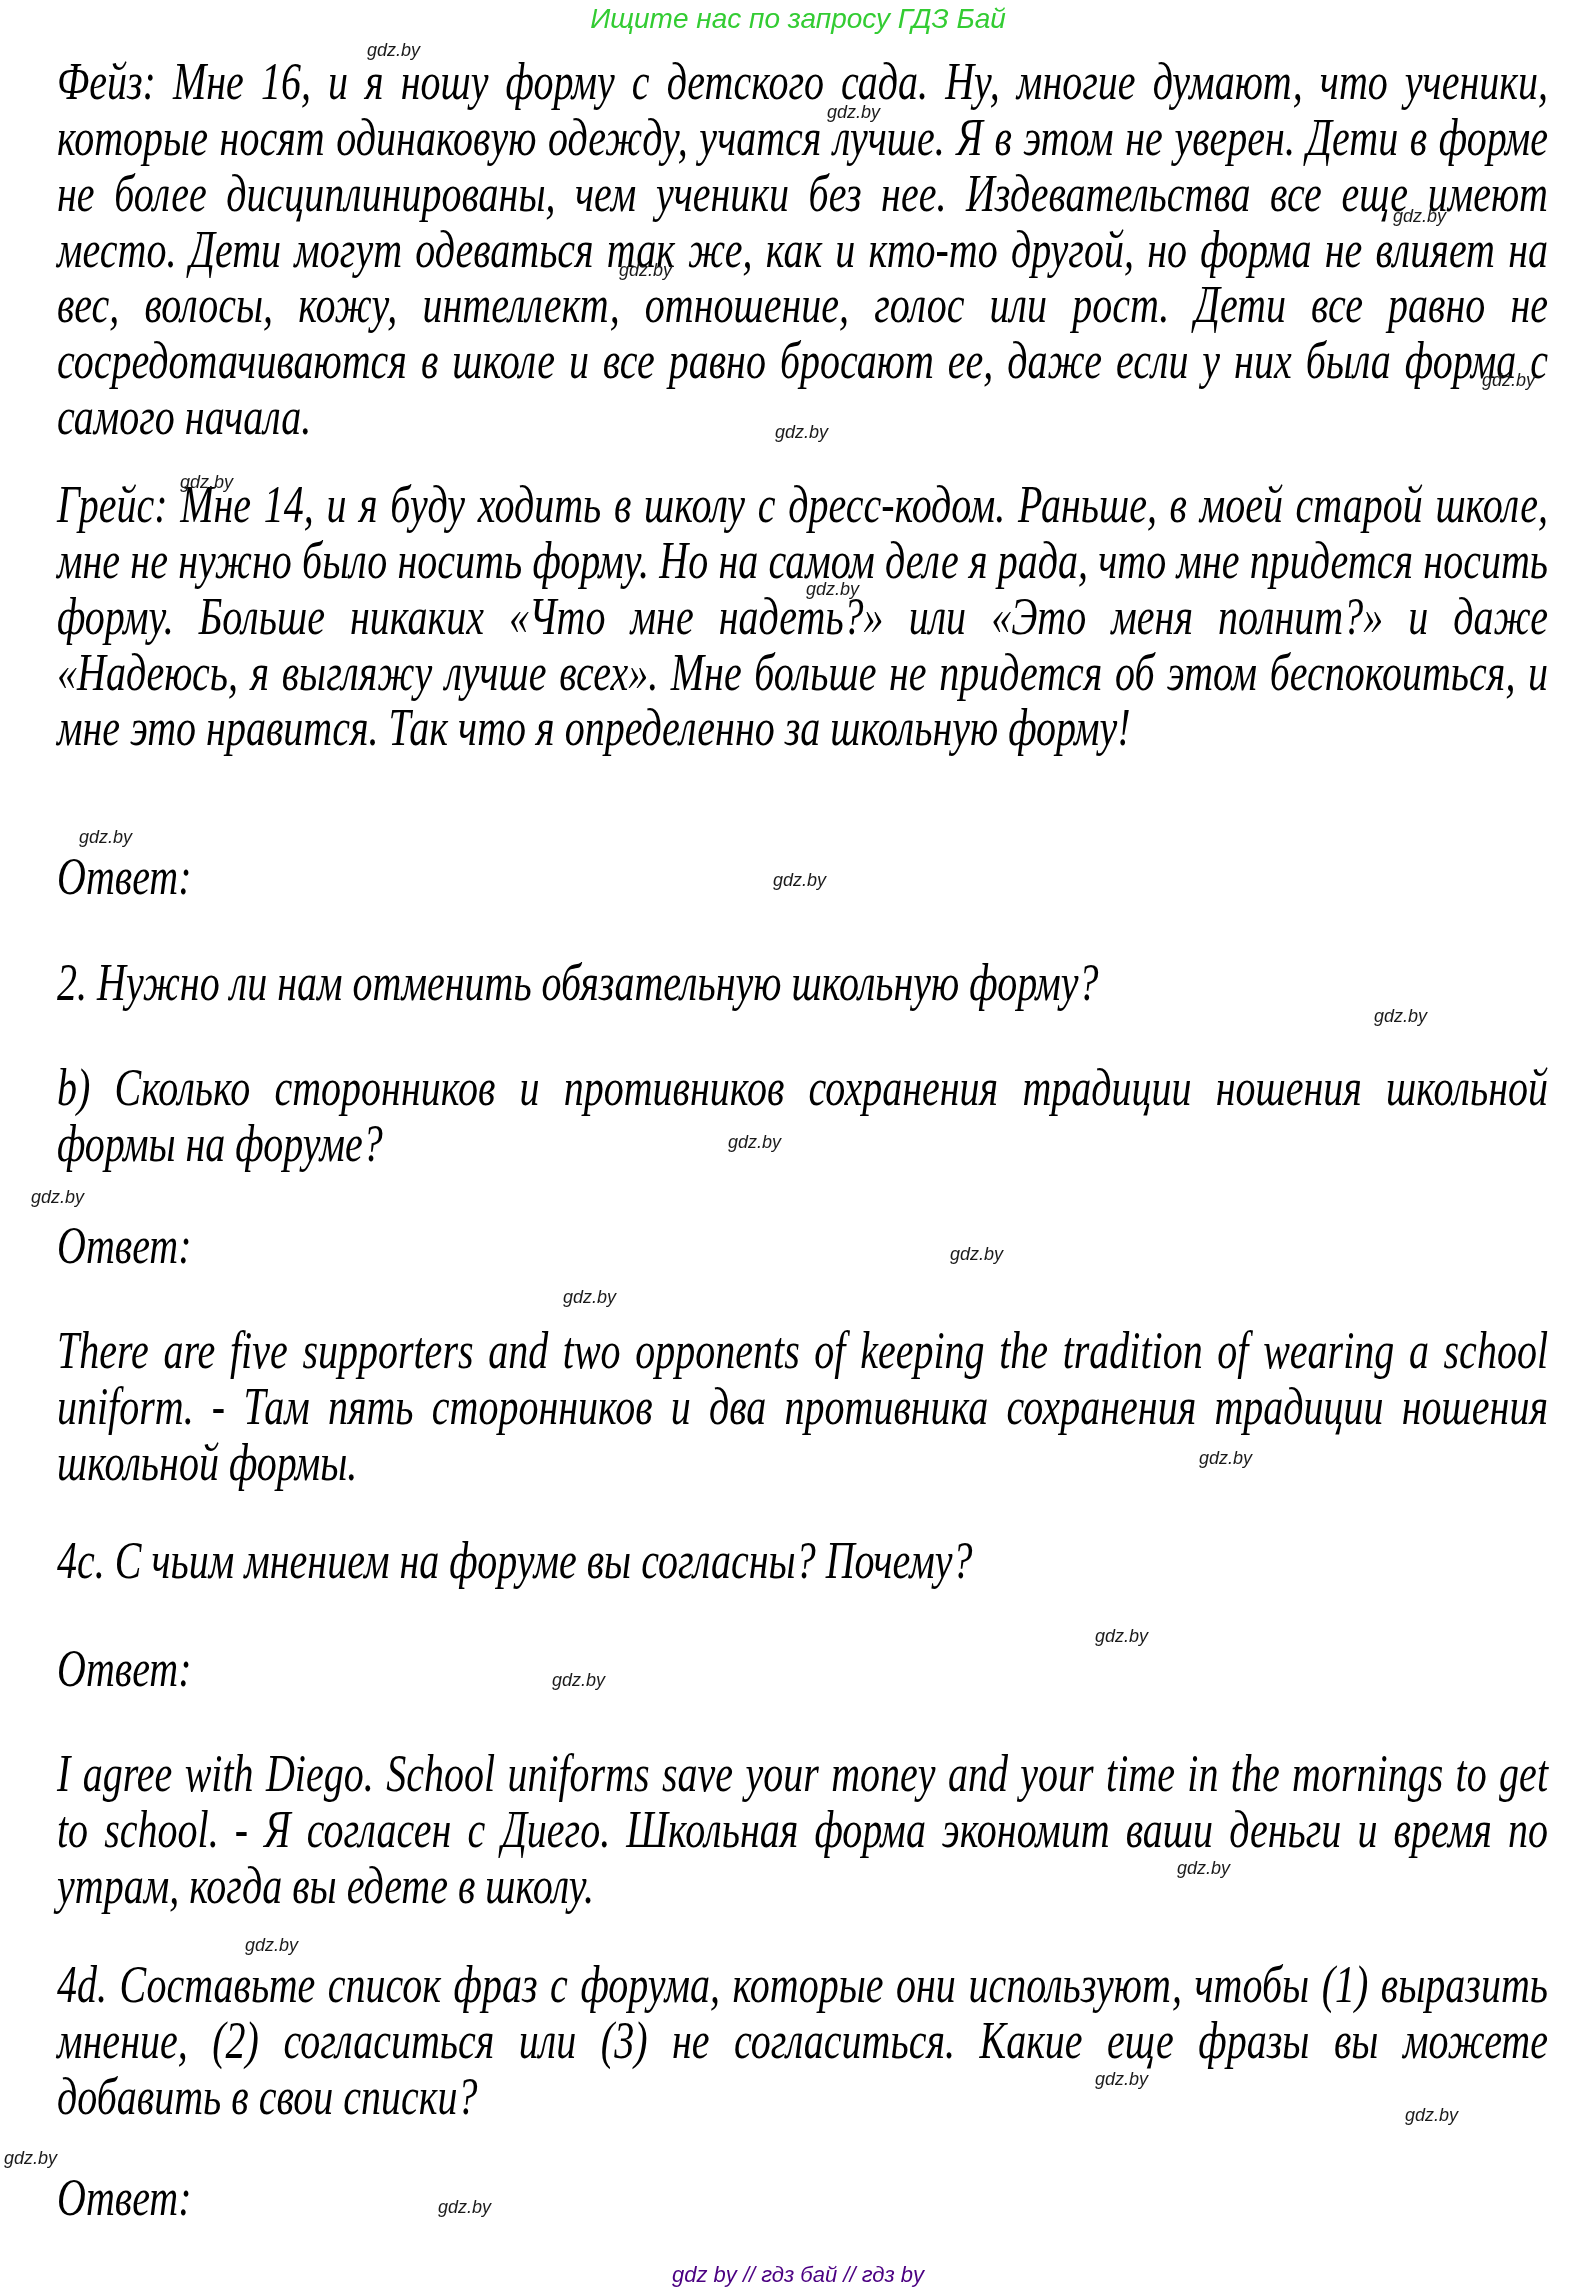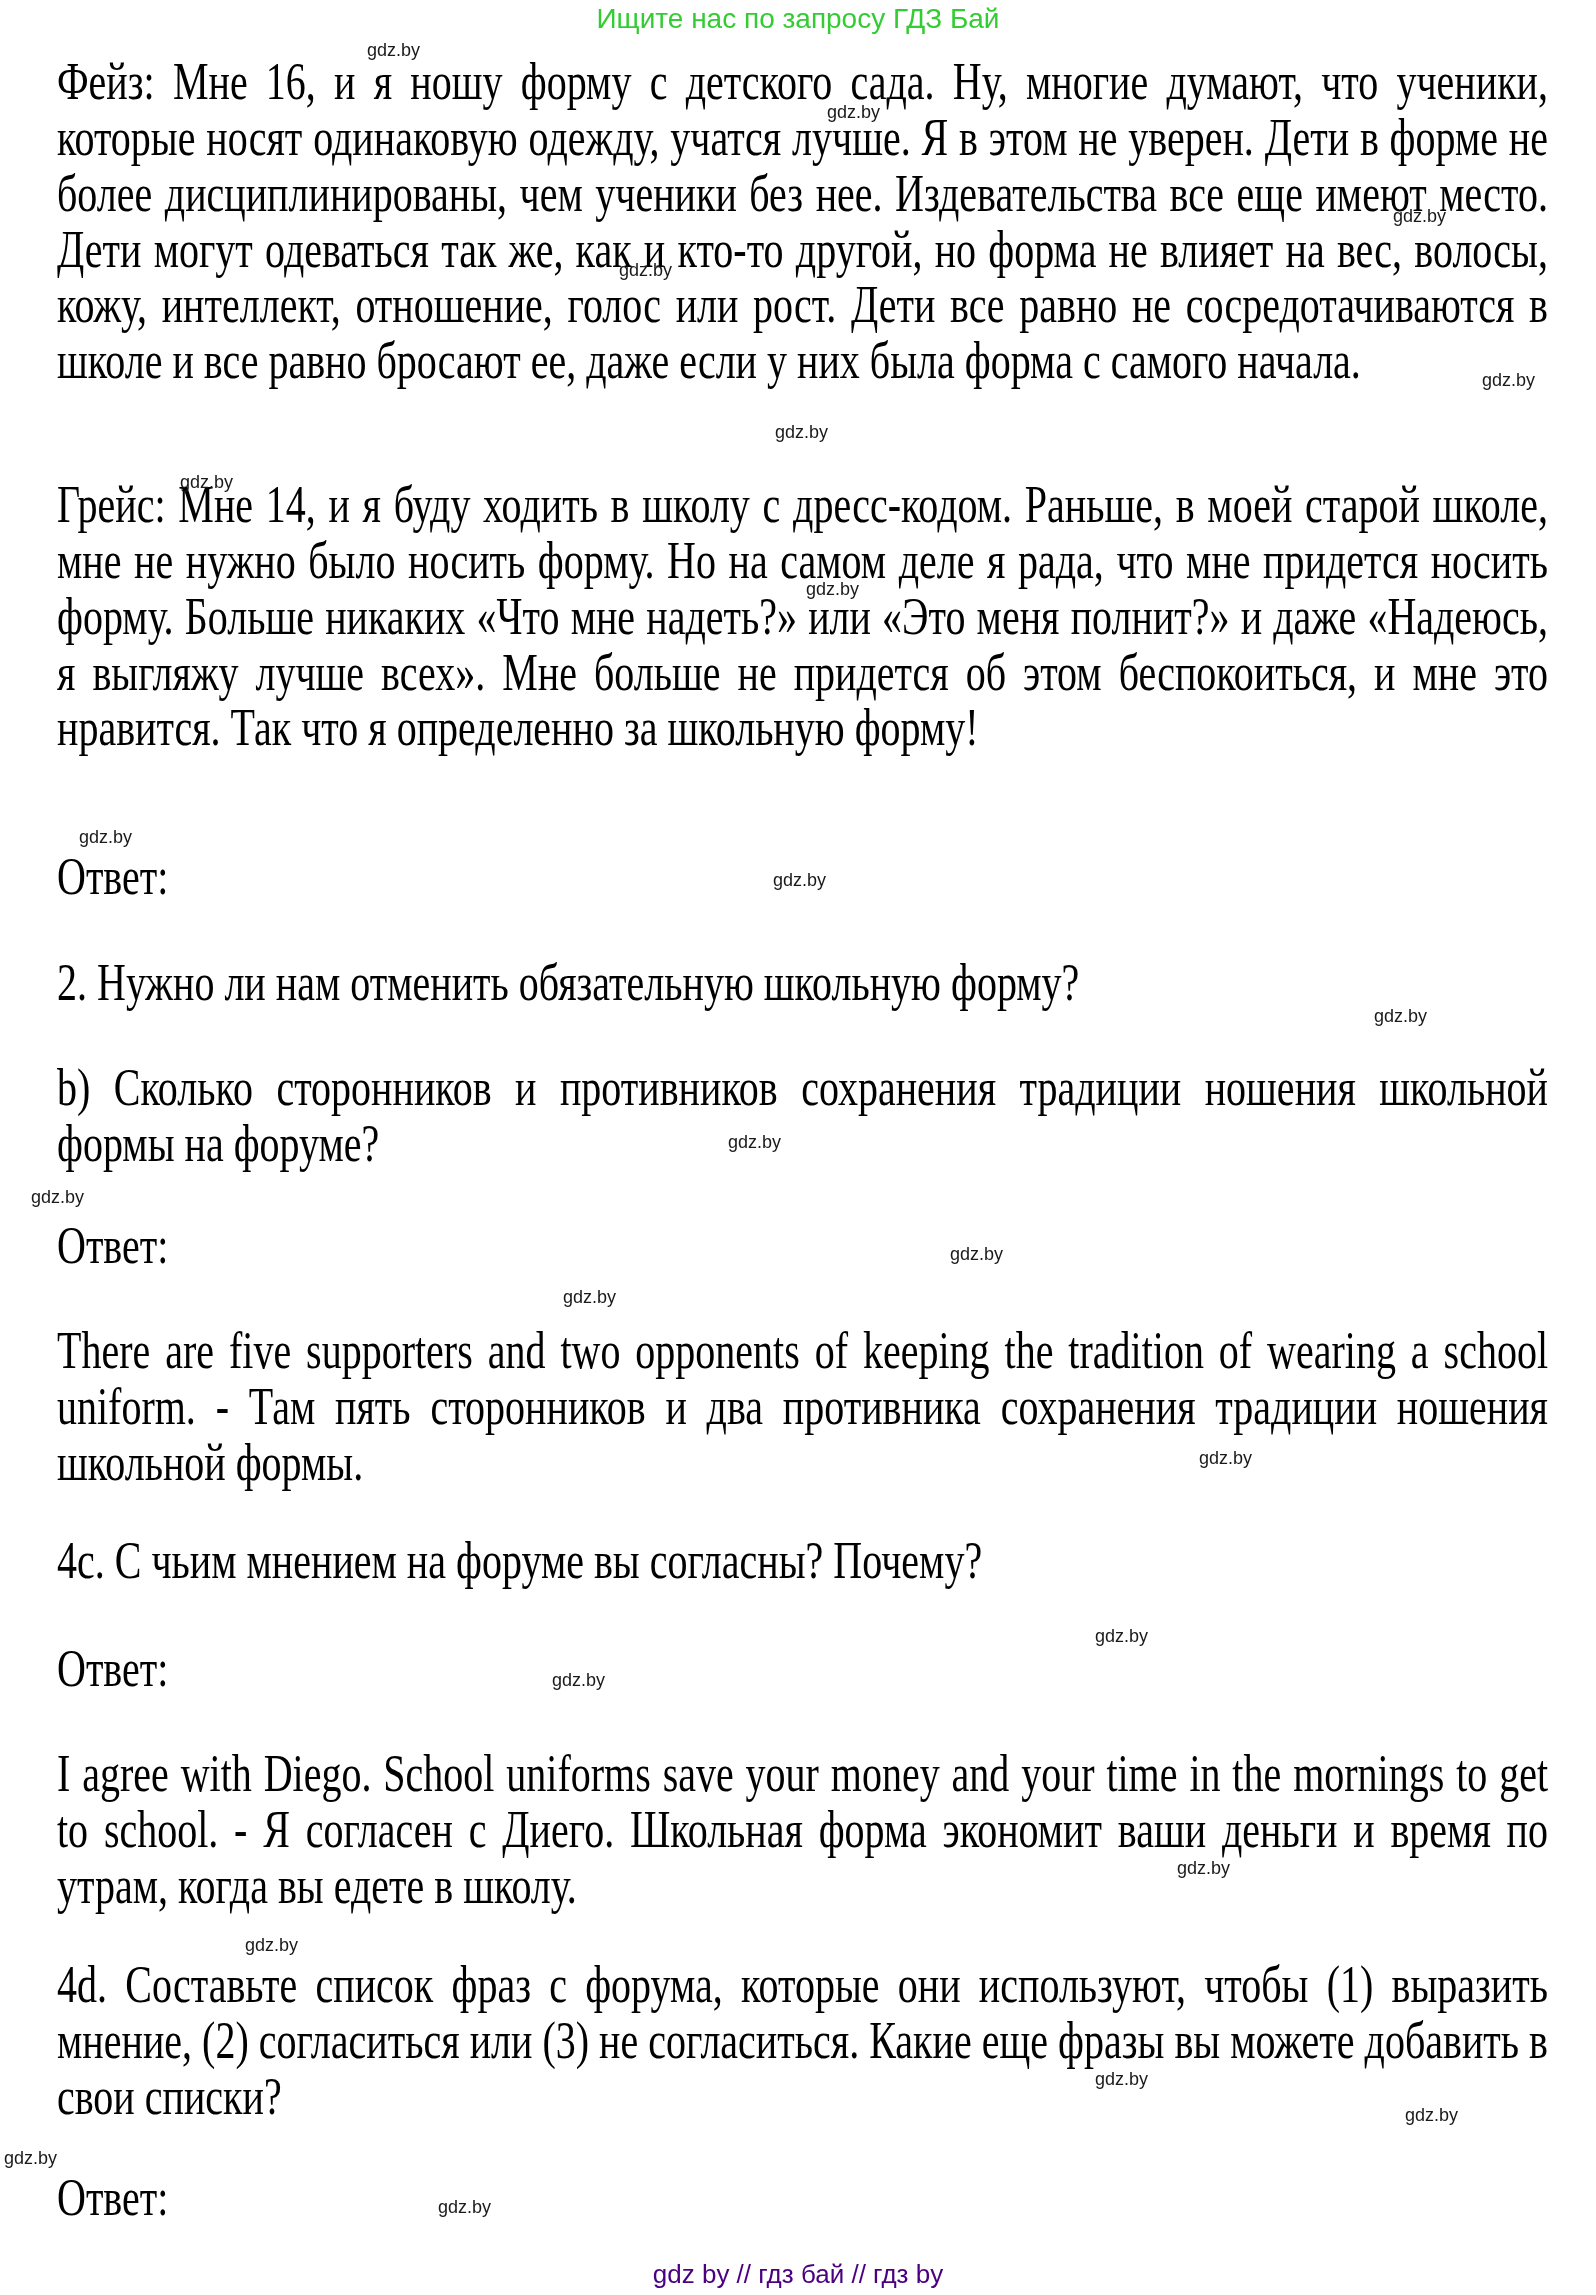--- a/index.html
+++ b/index.html
@@ -3,20 +3,21 @@
 <meta charset="utf-8">
 <style>
   html, body { margin: 0; padding: 0; background: #ffffff; }
   .page {
     position: relative;
     width: 1596px;
     height: 2295px;
     background: #ffffff;
     overflow: hidden;
     font-family: "Liberation Serif", "DejaVu Serif", serif;
+    font-style: italic;
   }
   .site-header {
     position: absolute;
     top: 1.6px; left: 0; width: 100%;
     text-align: center;
     font-family: "Liberation Sans", "DejaVu Sans", sans-serif;
     font-size: 28px;
     line-height: 33px;
   }
   .body-text {
@@ -48,21 +49,21 @@
     font-family: "Liberation Sans", "DejaVu Sans", sans-serif;
     font-size: 18px;
     line-height: 25px;
     white-space: nowrap;
   }
   .site-footer {
     position: absolute;
     top: 2257px; left: 0; width: 100%;
     text-align: center;
     font-family: "Liberation Sans", "DejaVu Sans", sans-serif;
-    font-size: 26px;
+    font-size: 22px;
     line-height: 35px;
   }
 </style>
 </head>
 <body>
 
 <div class="page">
 
   <div class="site-header" style="color: rgb(51, 204, 51);">Ищите нас по запросу ГДЗ Бай</div>
 

